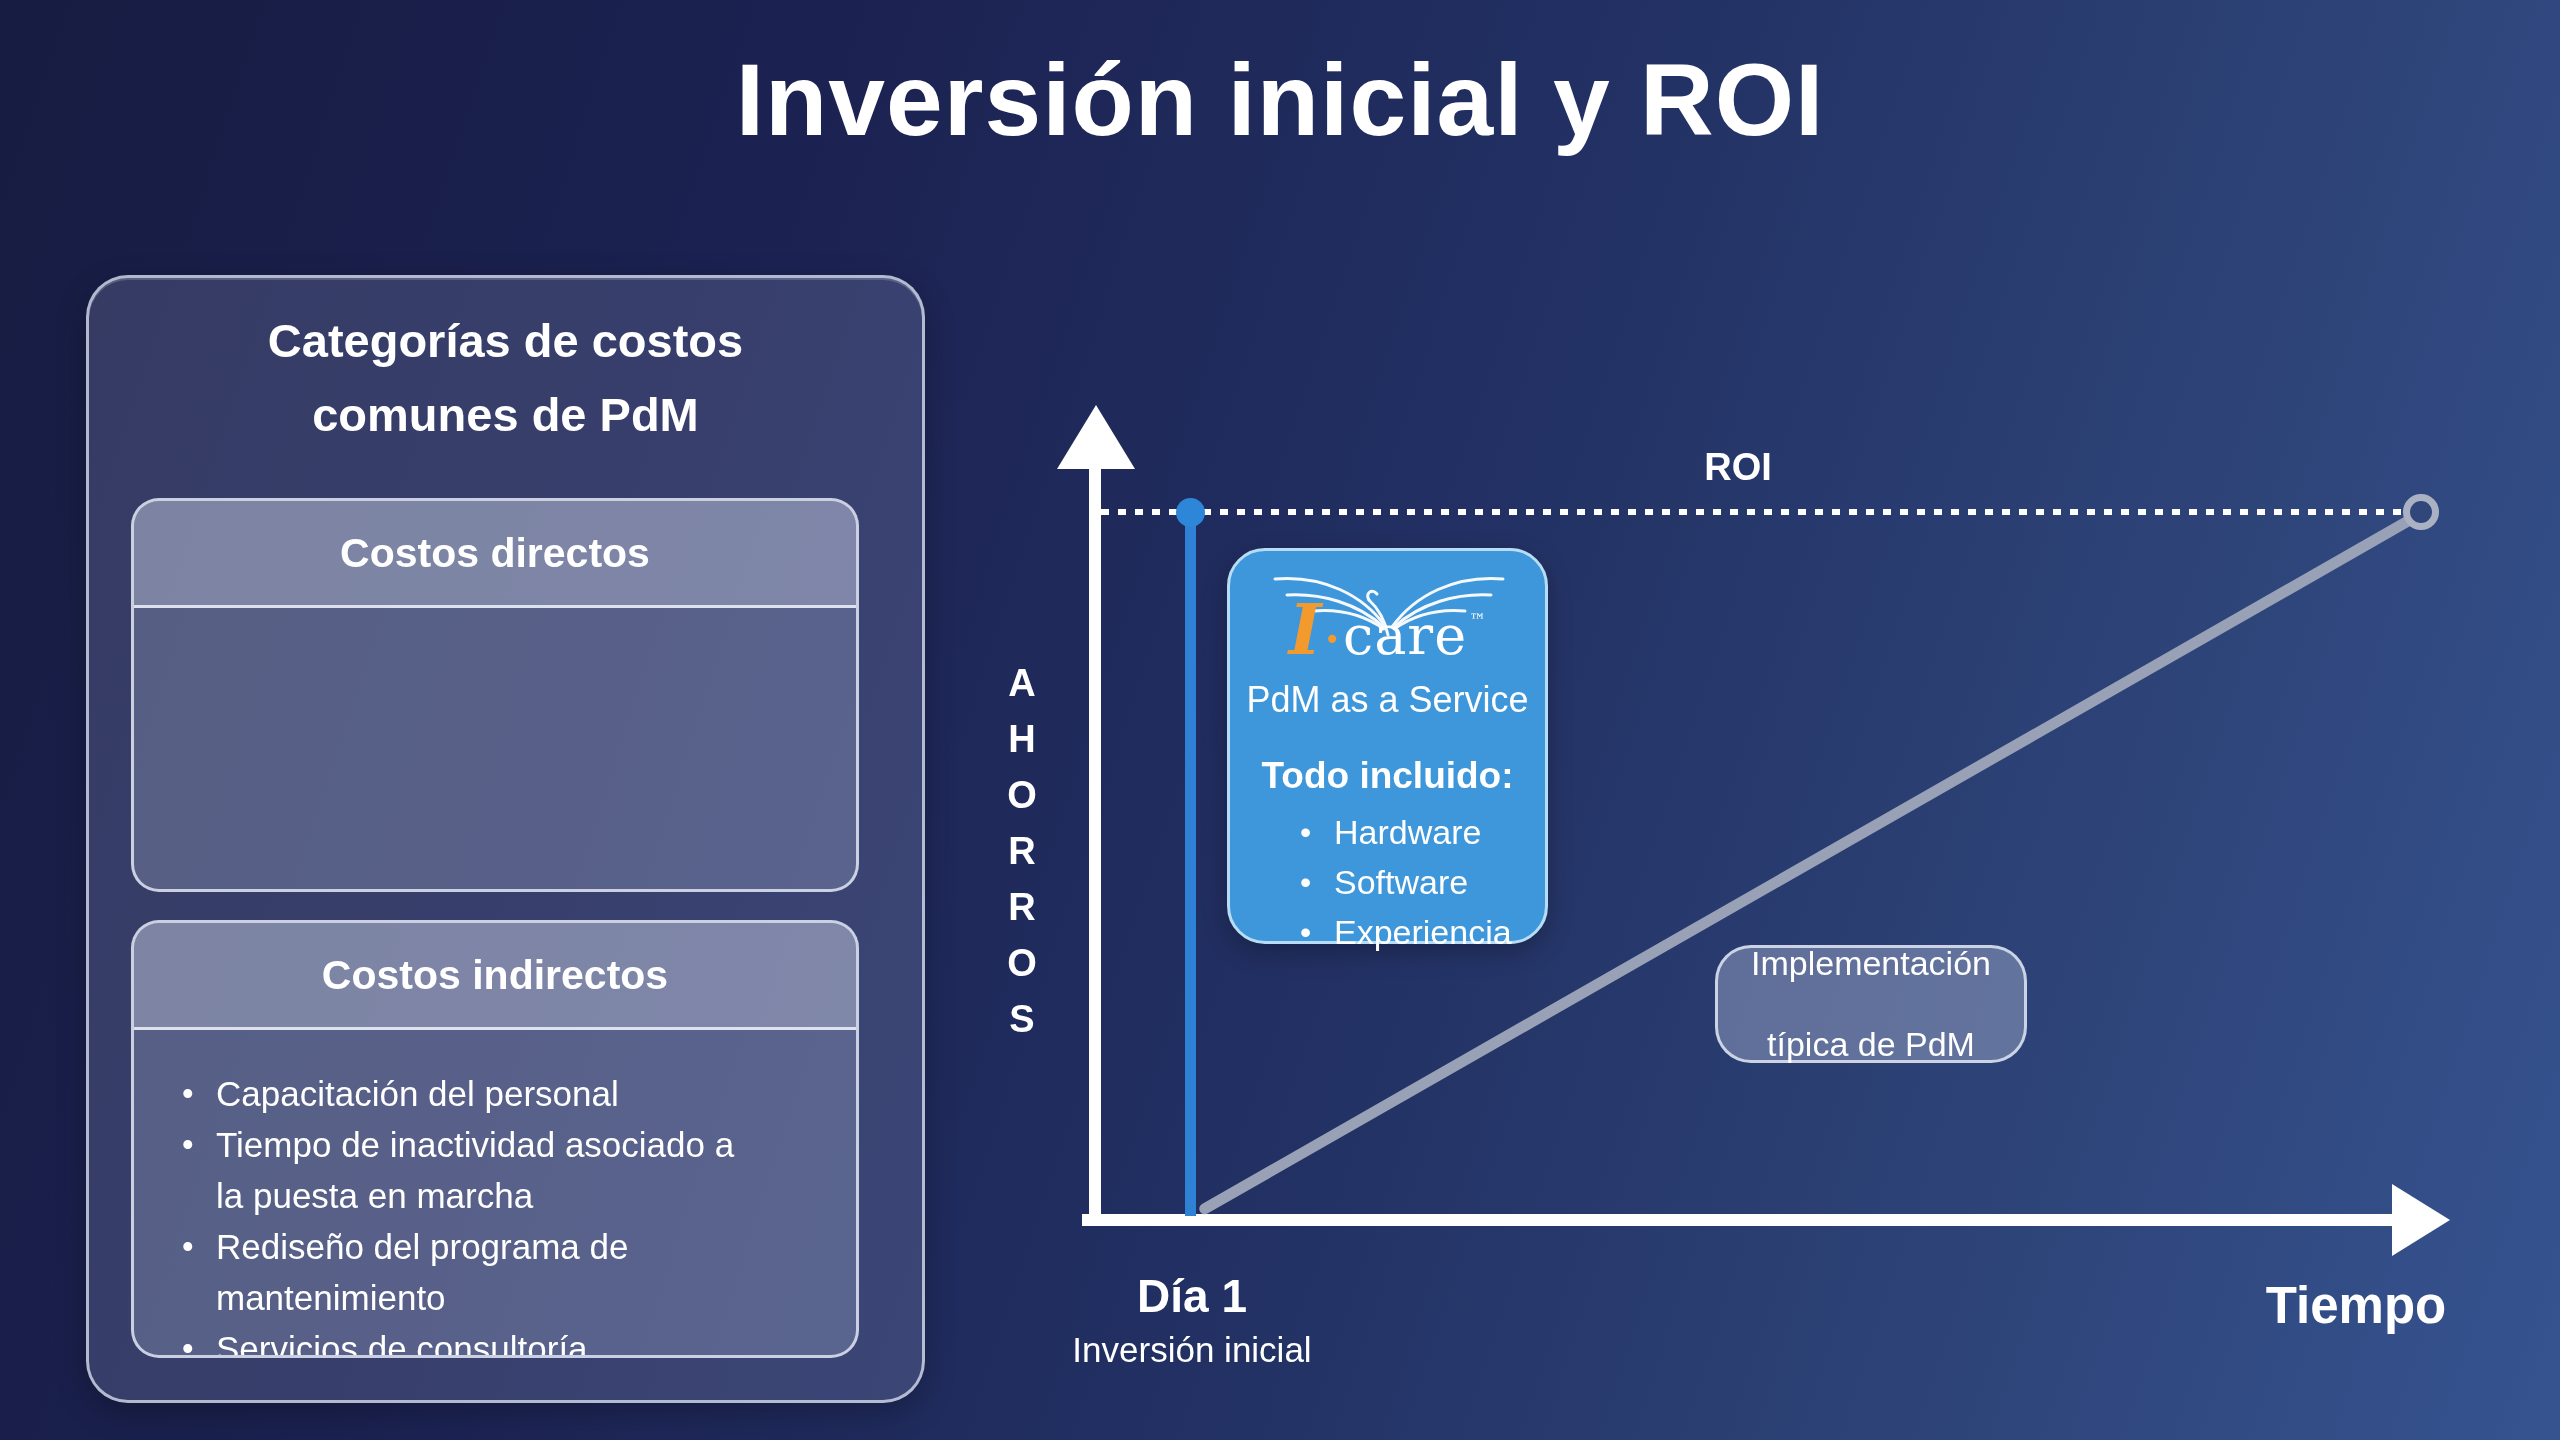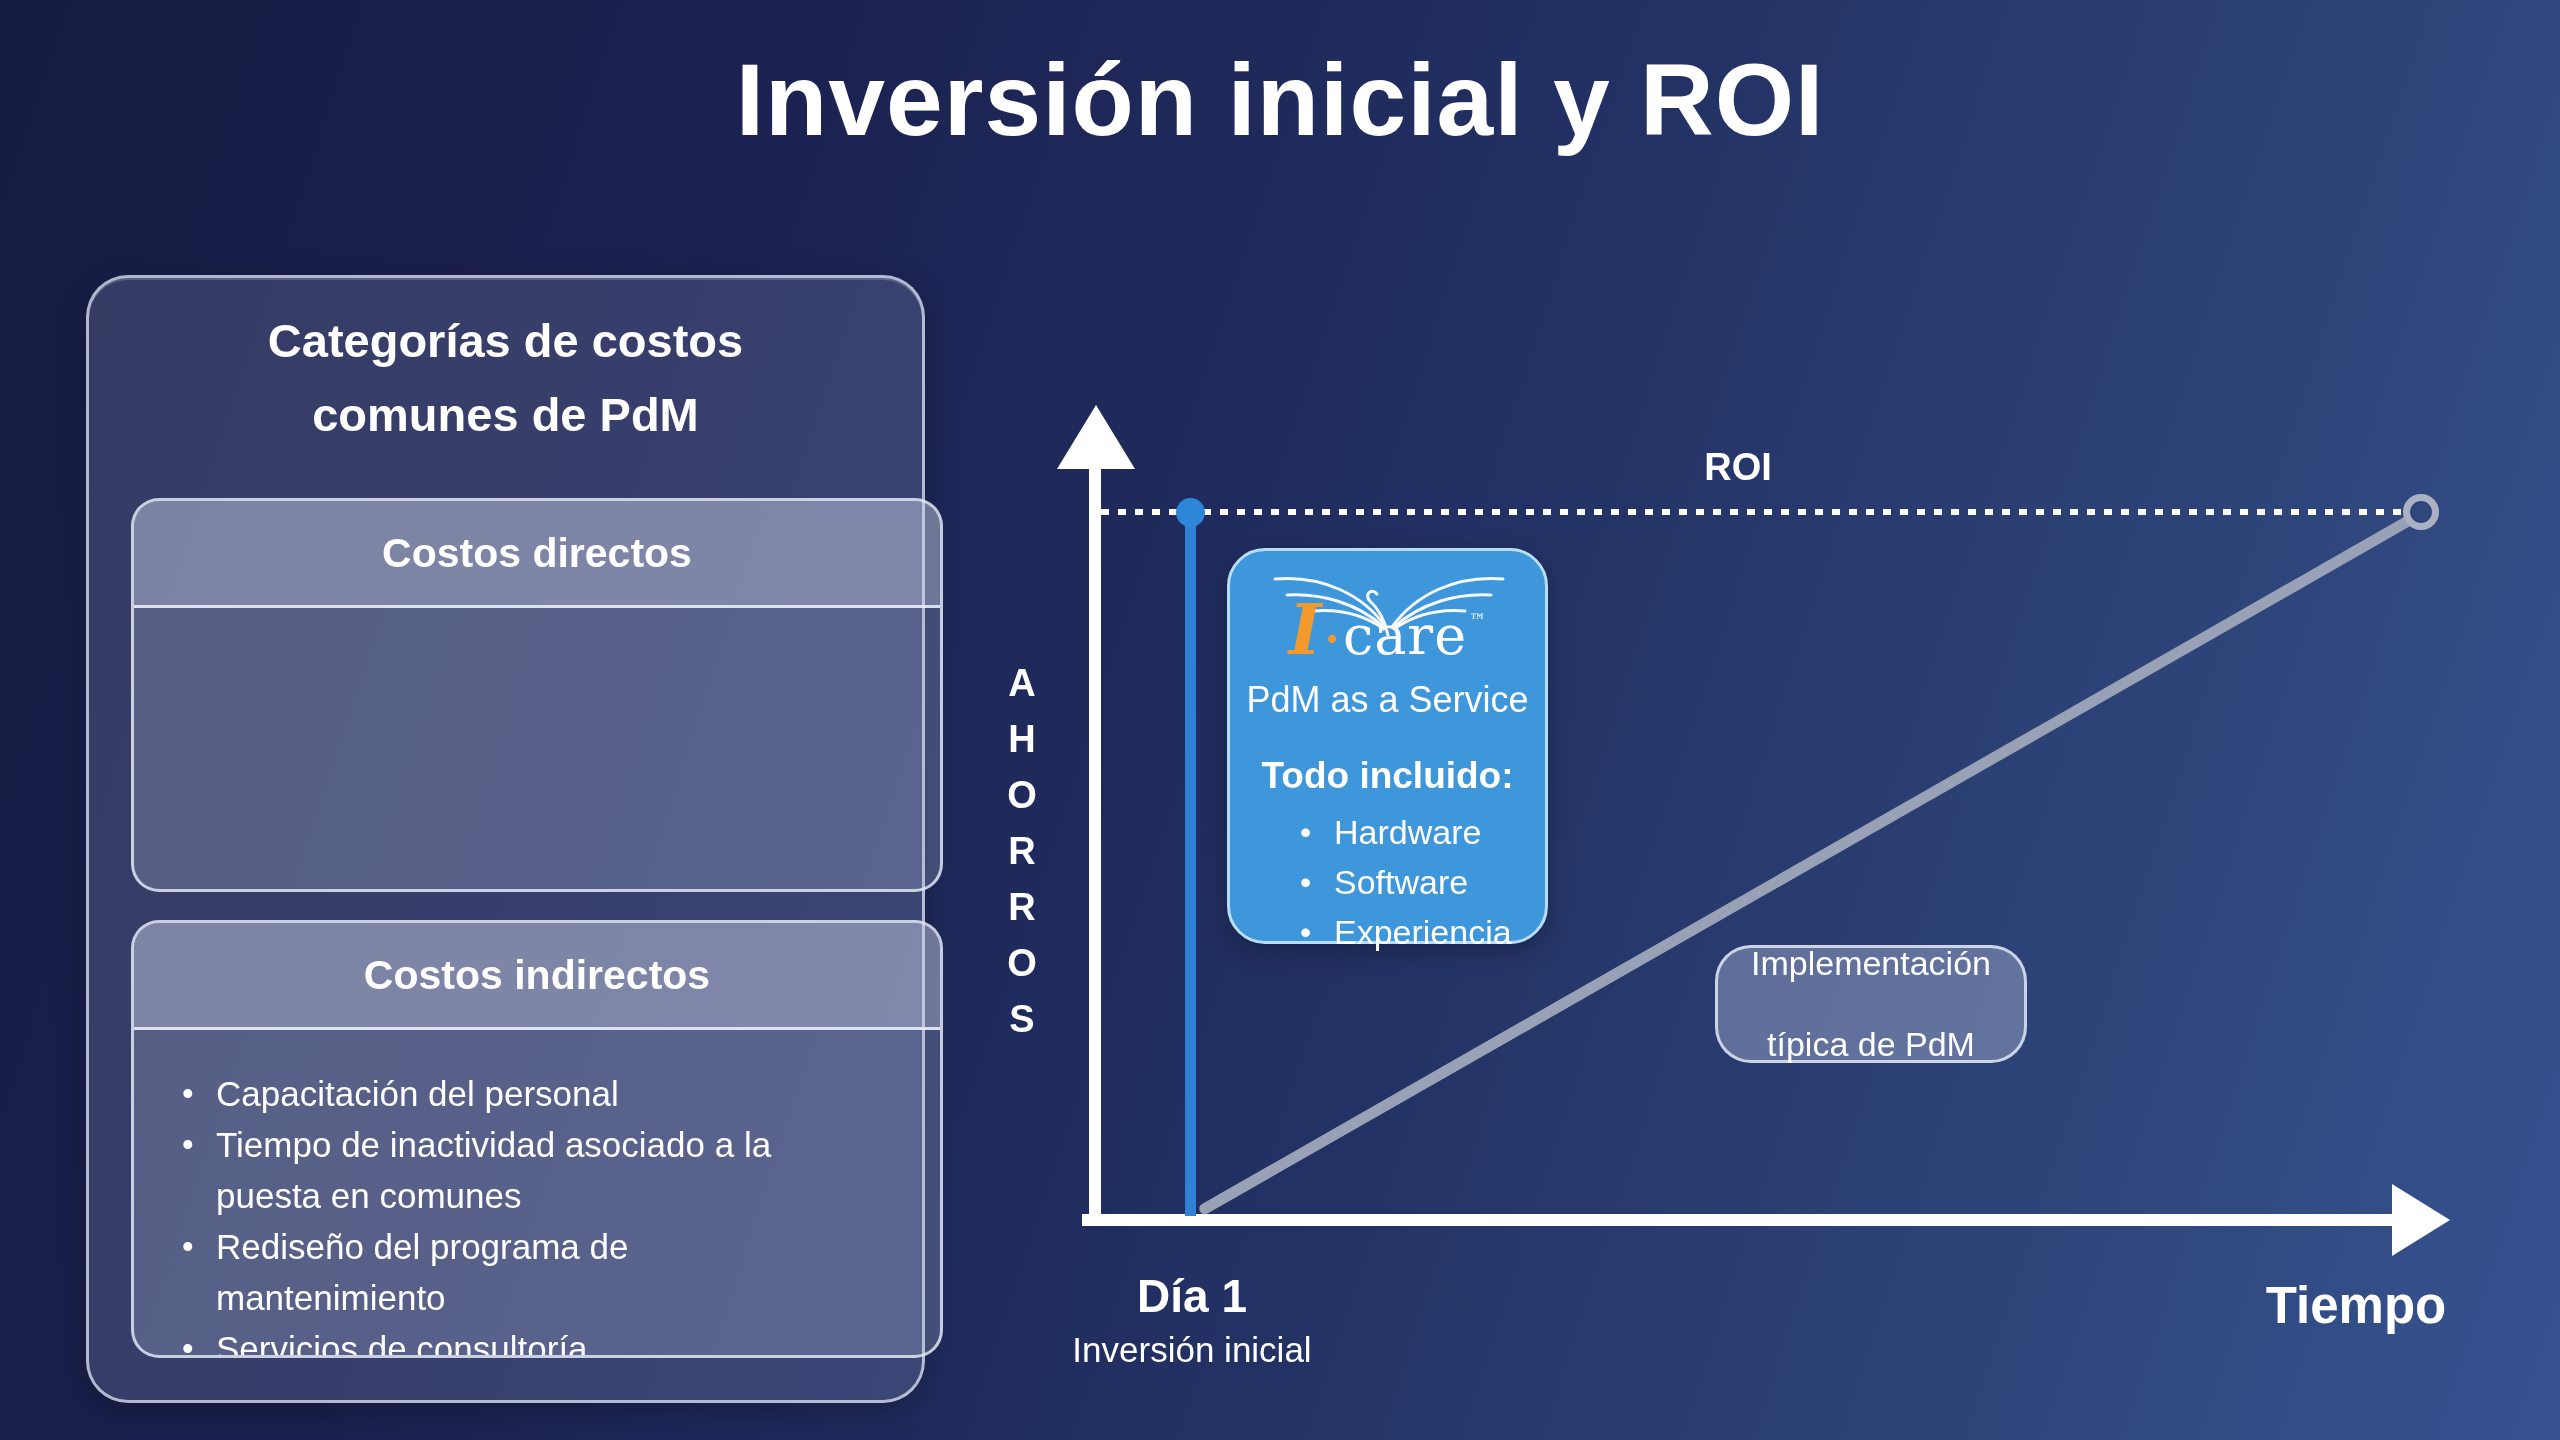--- a/index.html
+++ b/index.html
@@ -24,21 +24,21 @@
     border:3px solid rgba(222,228,242,0.75);
     border-radius:42px;
     box-shadow:inset 0 2px 0 rgba(255,255,255,0.18), 0 10px 30px rgba(0,0,0,0.25);
     box-sizing:border-box;
   }
   .panel-title{
     position:absolute;left:0;top:26px;width:100%;
     text-align:center;font-size:47px;font-weight:700;line-height:74px;
   }
   .cost-box{
-    position:absolute;left:42px;width:812px;
+    position:absolute;left:42px;width:728px;
     background:rgba(182,192,222,0.26);
     border:3px solid rgba(228,233,245,0.82);
     border-radius:28px;
     box-sizing:border-box;
     overflow:hidden;
   }
   .cost-box.direct{top:220px;height:394px;}
   .cost-box.indirect{top:642px;height:438px;}
   .cost-box-header{
     height:104px;
@@ -173,21 +173,21 @@
       </div>
 
     <div class="cost-box direct">
       <div class="cost-box-header">Costos directos</div>
     </div>
 
     <div class="cost-box indirect">
       <div class="cost-box-header">Costos indirectos</div>
       <ul class="cost-list">
           <li>Capacitación del personal</li>
-          <li>Tiempo de inactividad asociado a la puesta en comunes</li>
+          <li>Tiempo de inactividad asociado a la puesta en marcha</li>
           <li>Rediseño del programa de mantenimiento</li>
           <li>Servicios de consultoría</li>
         </ul>
     </div>
   </section>
 
   <div>
 
     <div class="axis y-axis-line"></div>
     <div class="y-arrowhead"></div>

